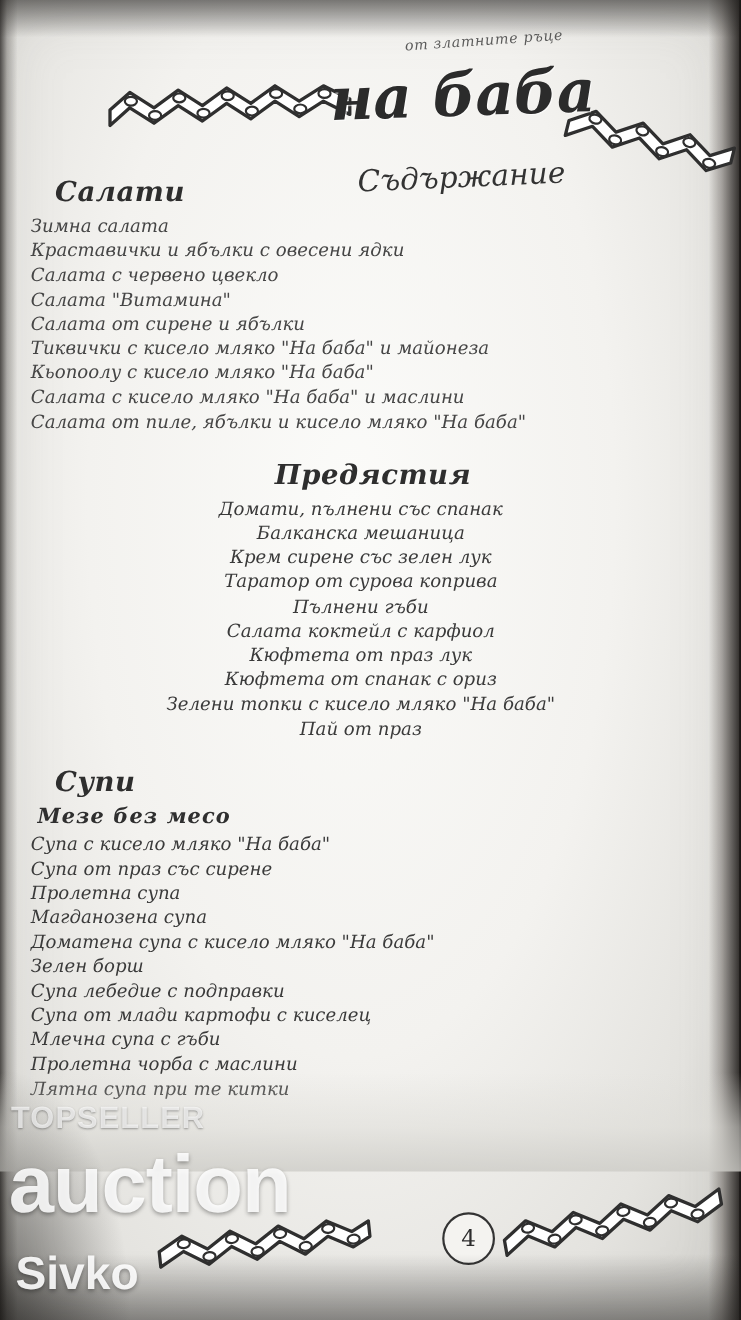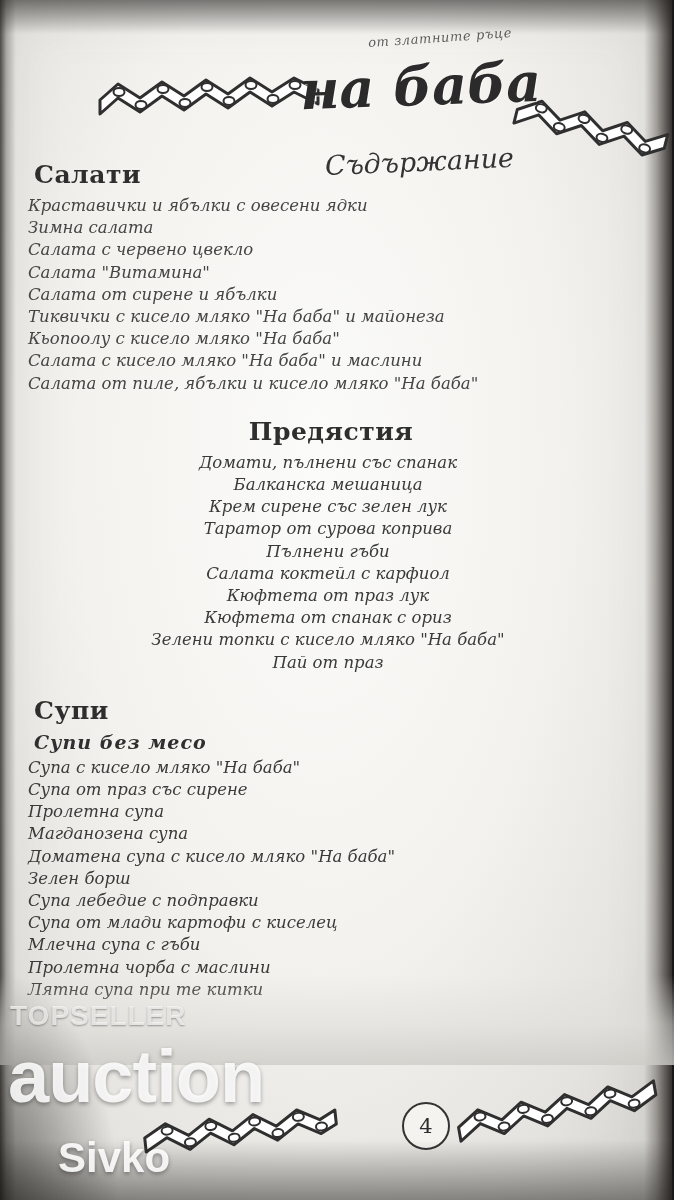--- a/index.html
+++ b/index.html
@@ -112,24 +112,25 @@
   
   .content {
     position: absolute;
     left: 28px;
     top: 160px;
     width: 600px;
   }
   .section { margin-bottom: 14px; }
   .section-head {
     font-family: "DejaVu Serif", serif;
+    font-style: italic;
     font-weight: bold;
     font-size: 25px;
     color: #2e2e2e;
-    margin: 0 0 6px 6px;
+    margin: 0 0 6px 22px;
     letter-spacing: 0.5px;
   }
   .sub-head {
     font-family: "DejaVu Serif", serif;
     font-style: italic;
     font-weight: bold;
     font-size: 19px;
     color: #2f2f2f;
     margin: 4px 0 4px 6px;
     letter-spacing: 1px;
@@ -209,21 +210,20 @@
     text-align: right;
   }
   .wm-sub {
     position: absolute;
     left: 14px; bottom: 18px;
     font-family: "Liberation Sans", sans-serif;
     font-weight: bold;
     font-size: 42px;
     color: rgba(255,255,255,0.9);
     text-shadow: 0 2px 4px rgba(0,0,0,0.35);
-    margin-left: 44px;
   }
 </style>
 </head>
 <body>
 
 <div id="page">
 
   <div class="page-paper"></div>
   <div class="spine-left"></div>
   <div class="spine-right"></div>
@@ -267,22 +267,22 @@
     <div class="brand-small">от златните ръце</div>
     <div class="brand-big">на баба</div>
     <div class="toc-title">Съдържание</div>
   </div>
 
   <div class="content">
 
     <div class="section salads">
       <div class="section-head">Салати</div>
       <ul class="items">
+        <li>Зимна салата</li>
         <li>Краставички и ябълки с овесени ядки</li>
-        <li>Зимна салата</li>
         <li>Салата с червено цвекло</li>
         <li>Салата "Витамина"</li>
         <li>Салата от сирене и ябълки</li>
         <li>Тиквички с кисело мляко "На баба" и майонеза</li>
         <li>Кьопоолу с кисело мляко "На баба"</li>
         <li>Салата с кисело мляко "На баба" и маслини</li>
         <li>Салата от пиле, ябълки и кисело мляко "На баба"</li>
       </ul>
     </div>
 
@@ -297,21 +297,21 @@
         <li>Салата коктейл с карфиол</li>
         <li>Кюфтета от праз лук</li>
         <li>Кюфтета от спанак с ориз</li>
         <li>Зелени топки с кисело мляко "На баба"</li>
         <li>Пай от праз</li>
       </ul>
     </div>
 
     <div class="section" style="margin-top:22px;">
       <div class="section-head">Супи</div>
-      <div class="sub-head">Супи без месо</div>
+      <div class="sub-head">Мезе без месо</div>
       <ul class="items">
         <li>Супа с кисело мляко "На баба"</li>
         <li>Супа от праз със сирене</li>
         <li>Пролетна супа</li>
         <li>Магданозена супа</li>
         <li>Доматена супа с кисело мляко "На баба"</li>
         <li>Зелен борш</li>
         <li>Супа лебедие с подправки</li>
         <li>Супа от млади картофи с киселец</li>
         <li>Млечна супа с гъби</li>

